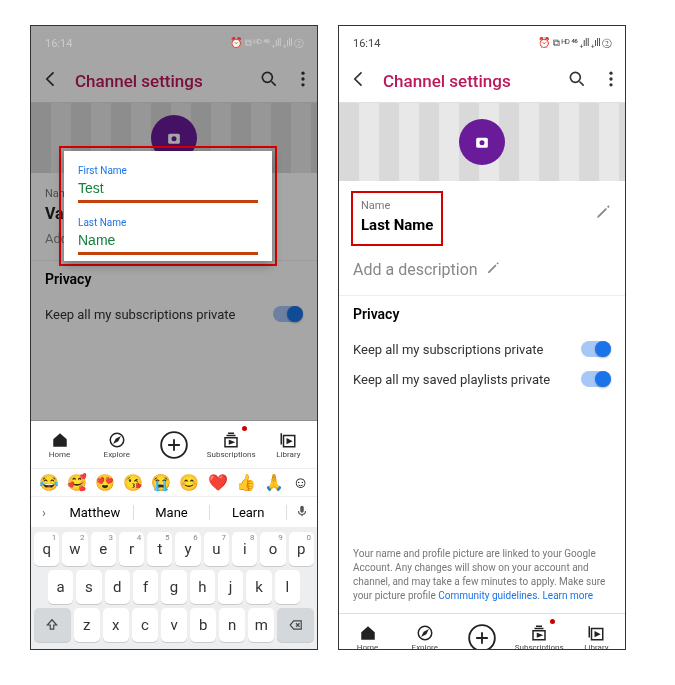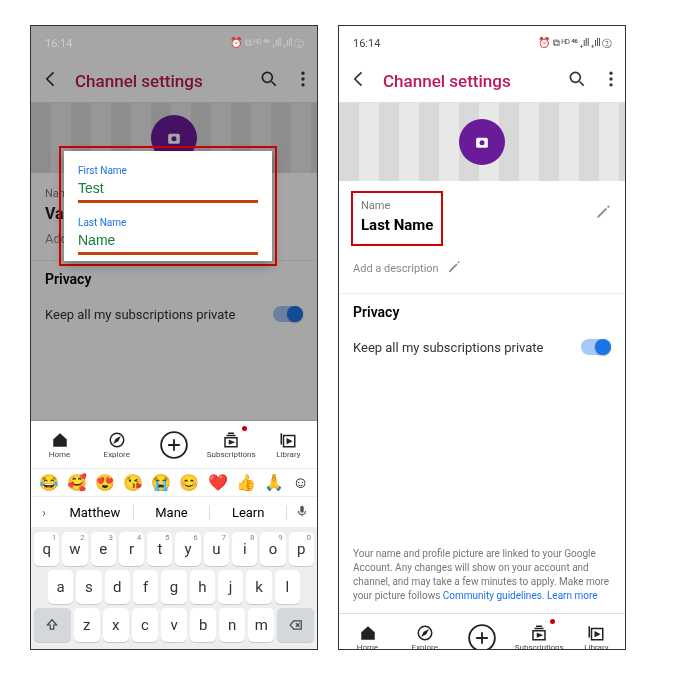--- a/index.html
+++ b/index.html
@@ -121,21 +121,21 @@
   .key.wide{flex:1.4;}
   .key.xwide{flex:3.5;}
   .key.enter{background:#1a73e8;color:#fff;flex:1.4;}
   
   .phone-right .content{display:flex;flex-direction:column;height:calc(100% - 22px);}
   .phone-right .banner{height:78px;}
   .red-frame{border:2px solid #d40000;margin:10px 34px 0 12px;padding:6px 8px 10px;}
   .red-frame .lbl{font-size:11px;color:#777;}
   .red-frame .val{font-size:15px;font-weight:700;margin-top:4px;}
   .name-row{display:flex;align-items:center;justify-content:space-between;padding-right:14px;}
-  .desc-row2{padding:14px 14px 16px;font-size:11px;color:#888;display:flex;gap:8px;align-items:center;border-bottom:1px solid #eee;margin:0 0;}
+  .desc-row2{padding:14px 14px 16px;font-size:16px;color:#888;display:flex;gap:8px;align-items:center;border-bottom:1px solid #eee;margin:0 0;}
   .footnote{font-size:10px;color:#777;padding:0 14px 10px;line-height:1.4;}
   .footnote a{color:#1a73e8;text-decoration:none;}
   .spacer{flex:1;}
 </style>
 </head>
 <body>
 
 <div class="phone phone-left dimmed">
 
   <div class="underlay">
@@ -365,24 +365,30 @@
       </span>
     </div>
     <div class="privacy-block" style="border:none">
       <div class="hd">Privacy</div>
       <div class="toggle-row">
         <span>Keep all my subscriptions private</span>
         <div class="toggle on">
             <div class="knob"></div>
           </div>
       </div>
+      <div class="toggle-row">
+        <span>Keep all my saved playlists private</span>
+        <div class="toggle on">
+            <div class="knob"></div>
+          </div>
+      </div>
     </div>
     <div class="spacer"></div>
     <div class="footnote">
-      <span>Your name and profile picture are linked to your Google Account. Any changes will show on your account and channel, and may take a few minutes to apply. Make more your picture follows </span><a>Community guidelines</a><span>. </span><a>Learn more</a>
+      <span>Your name and profile picture are linked to your Google Account. Any changes will show on your account and channel, and may take a few minutes to apply. Make sure your picture profile </span><a>Community guidelines</a><span>. </span><a>Learn more</a>
     </div>
     <div class="bottomnav">
       <div class="item">
         <svg viewBox="0 0 24 24" fill="#222">
             <path d="M3 11l9-8 9 8v10H3z"></path>
           </svg>
         <span>Home</span>
       </div>
       <div class="item">
         <svg viewBox="0 0 24 24" fill="none" stroke="#222" stroke-width="2">

